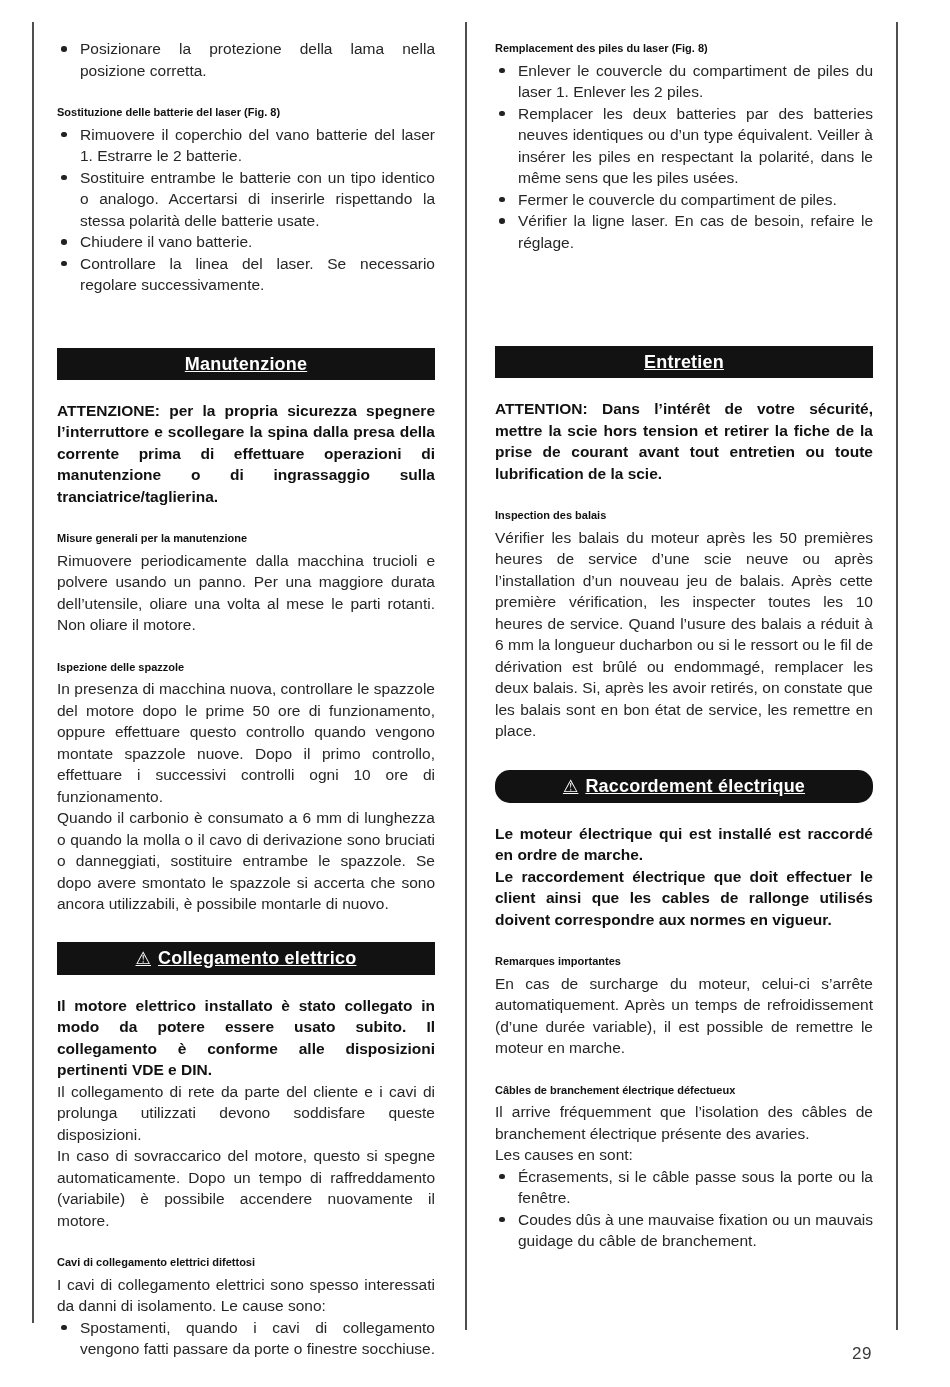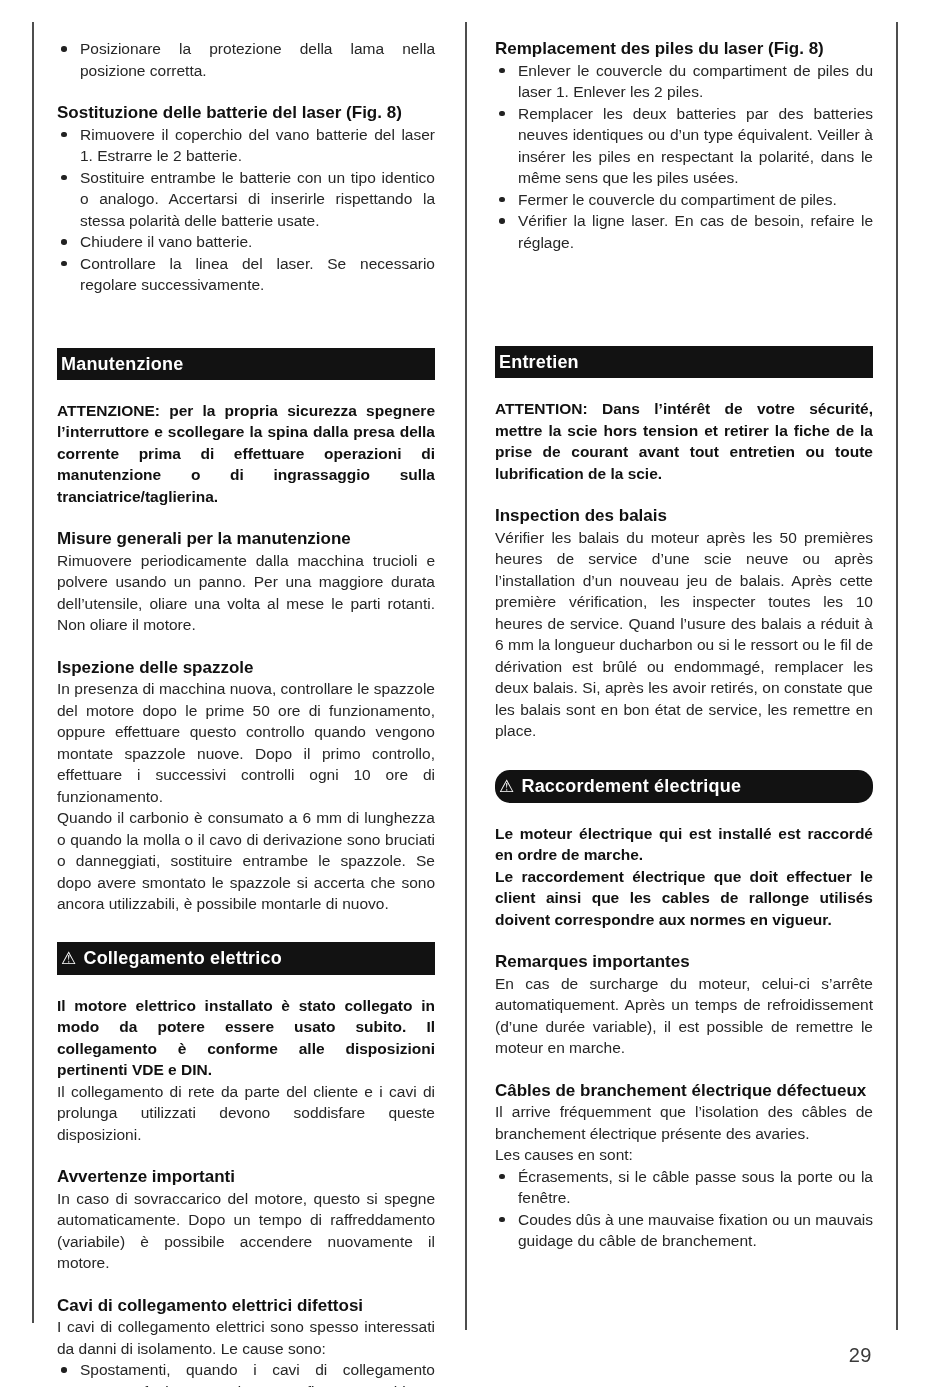--- a/index.html
+++ b/index.html
@@ -21,41 +21,42 @@
   .col { position:absolute; top:38px; width:378px; font-size:15.5px; line-height:21.5px; }
   .col-left  { left:57px; }
   .col-right { left:495px; }
 
   .para { margin:0; text-align:justify; }
   .para-bold { margin:0; text-align:justify; font-weight:700; color:#111; }
   .mt { margin-top:20px; }
 
   .subhead {
     margin:21px 0 0 0; font-weight:700; color:#111;
-    font-size:17px; line-height:21.5px; text-align:left;
+    font-size:11px; line-height:21.5px; text-align:left;
   }
 
   ul.bullets { list-style:none; margin:0; padding:0; }
   ul.bullets li { position:relative; padding-left:23px; text-align:justify; }
   ul.bullets li::before {
     content:""; position:absolute; left:4px; top:8px;
     width:5.5px; height:5.5px; border-radius:50%; background:#222;
   }
 
   .bar {
     background:#121212; color:#ffffff;
     font-weight:700; font-size:18px; line-height:22px;
-    text-align:left; padding:5px 4px;
+    text-align:center; padding:5px 4px;
     letter-spacing:0.2px;
+    text-decoration:underline;
   }
   .bar .warn { font-weight:400; margin-right:7px; font-size:17px; }
 
   .page-number {
     position:absolute; top:1344px; right:78px;
-    font-size:20px; color:#3a3a3a; letter-spacing:0.5px;
+    font-size:17px; color:#3a3a3a; letter-spacing:0.5px;
   }
 </style>
 </head>
 <body>
 
 <div class="page">
 
   <div class="vrule vrule-left"></div>
   <div class="vrule vrule-middle"></div>
   <div class="vrule vrule-right"></div>
@@ -87,21 +88,20 @@
     <p class="para">In presenza di macchina nuova, controllare le spazzole del motore dopo le prime 50 ore di funzionamento, oppure effettuare questo controllo quando vengono montate spazzole nuove. Dopo il primo controllo, effettuare i successivi controlli ogni 10 ore di funzionamento.</p>
     <p class="para">Quando il carbonio è consumato a 6 mm di lunghezza o quando la molla o il cavo di derivazione sono bruciati o danneggiati, sostituire entrambe le spazzole. Se dopo avere smontato le spazzole si accerta che sono ancora utilizzabili, è possibile montarle di nuovo.</p>
 
     <div class="bar" style="margin-top:27px;">
       <span class="warn">⚠</span><span>Collegamento elettrico</span>
     </div>
 
     <p class="para-bold mt">Il motore elettrico installato è stato collegato in modo da potere essere usato subito. Il collegamento è conforme alle disposizioni pertinenti VDE e DIN.</p>
     <p class="para">Il collegamento di rete da parte del cliente e i cavi di prolunga utilizzati devono soddisfare queste disposizioni.</p>
 
-    <h3 class="subhead">Avvertenze importanti</h3>
     <p class="para">In caso di sovraccarico del motore, questo si spegne automaticamente. Dopo un tempo di raffreddamento (variabile) è possibile accendere nuovamente il motore.</p>
 
     <h3 class="subhead">Cavi di collegamento elettrici difettosi</h3>
     <p class="para">I cavi di collegamento elettrici sono spesso interessati da danni di isolamento. Le cause sono:</p>
     <ul class="bullets">
       <li>Spostamenti, quando i cavi di collegamento vengono fatti passare da porte o finestre socchiuse.</li>
 
     </ul>
   </div>
 

